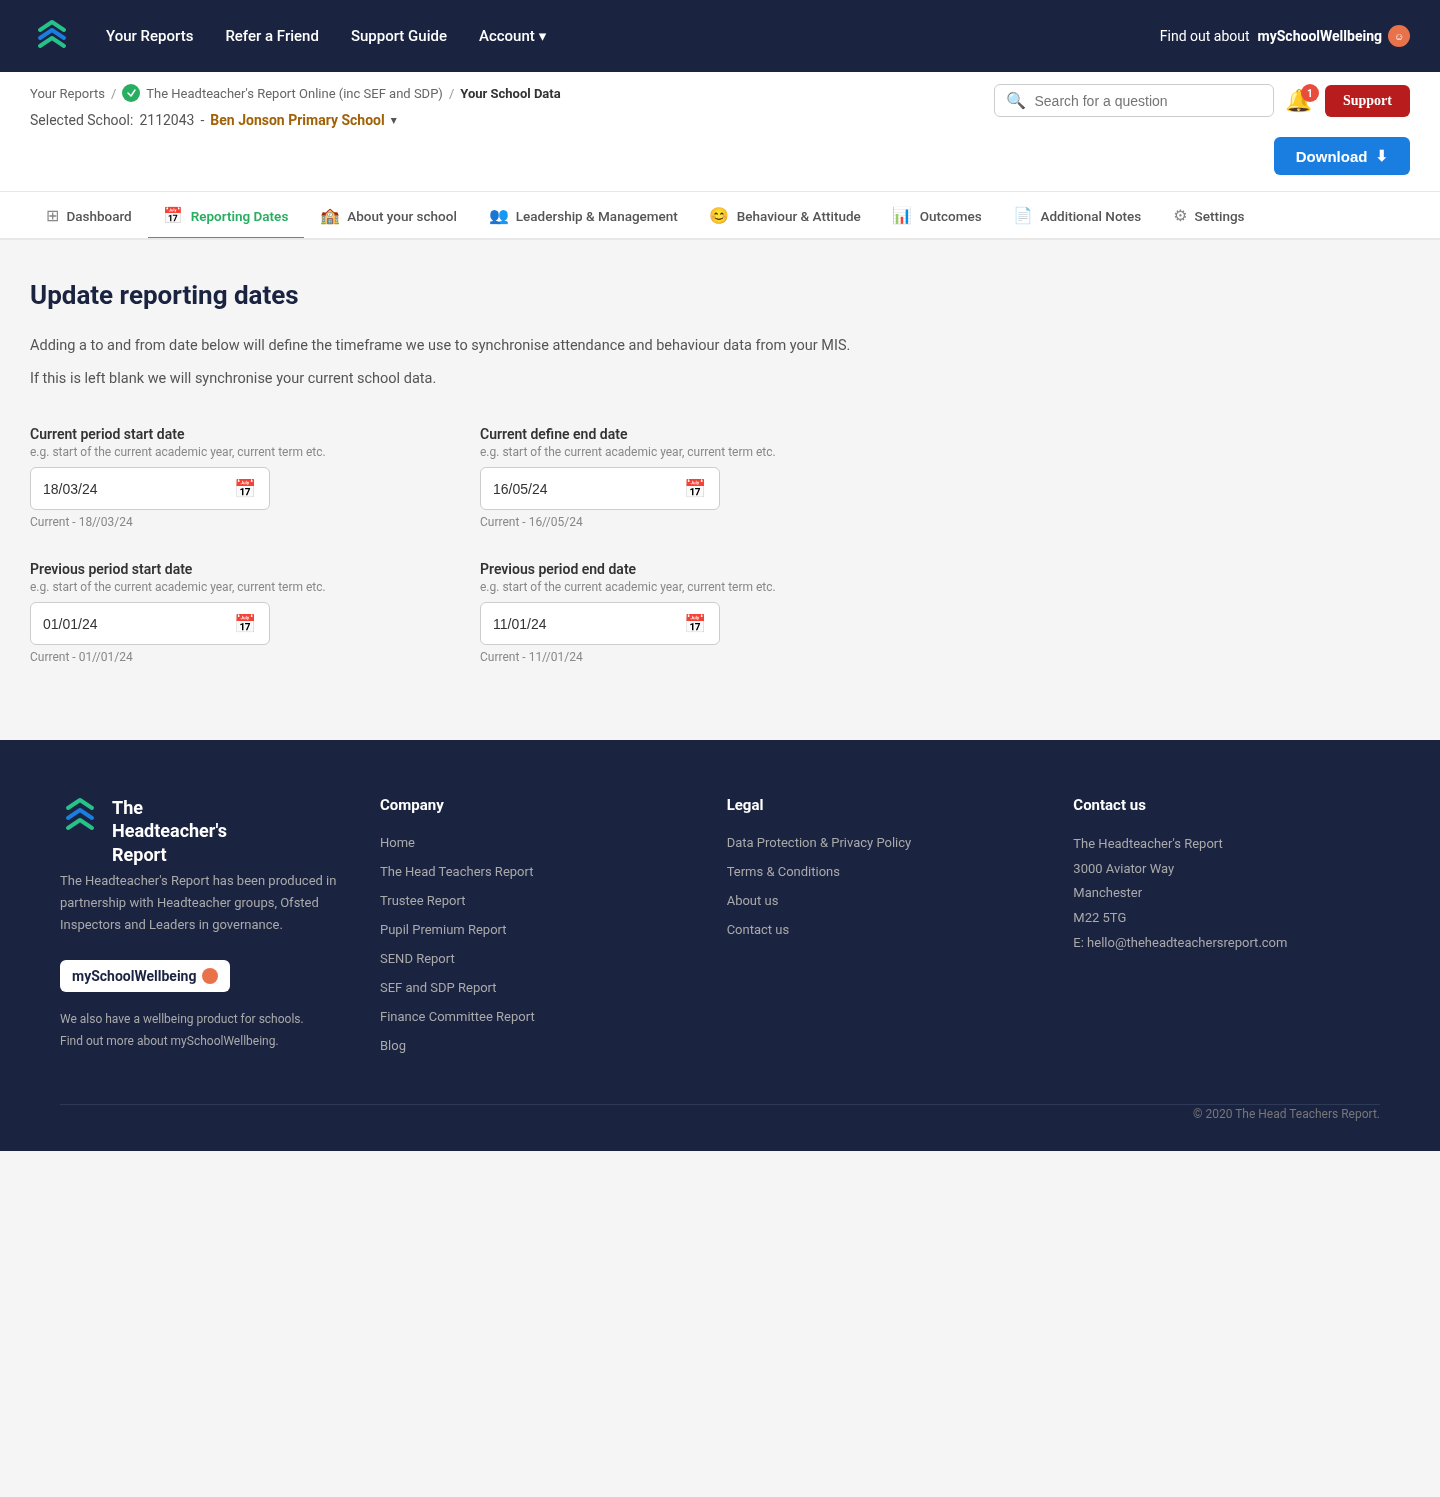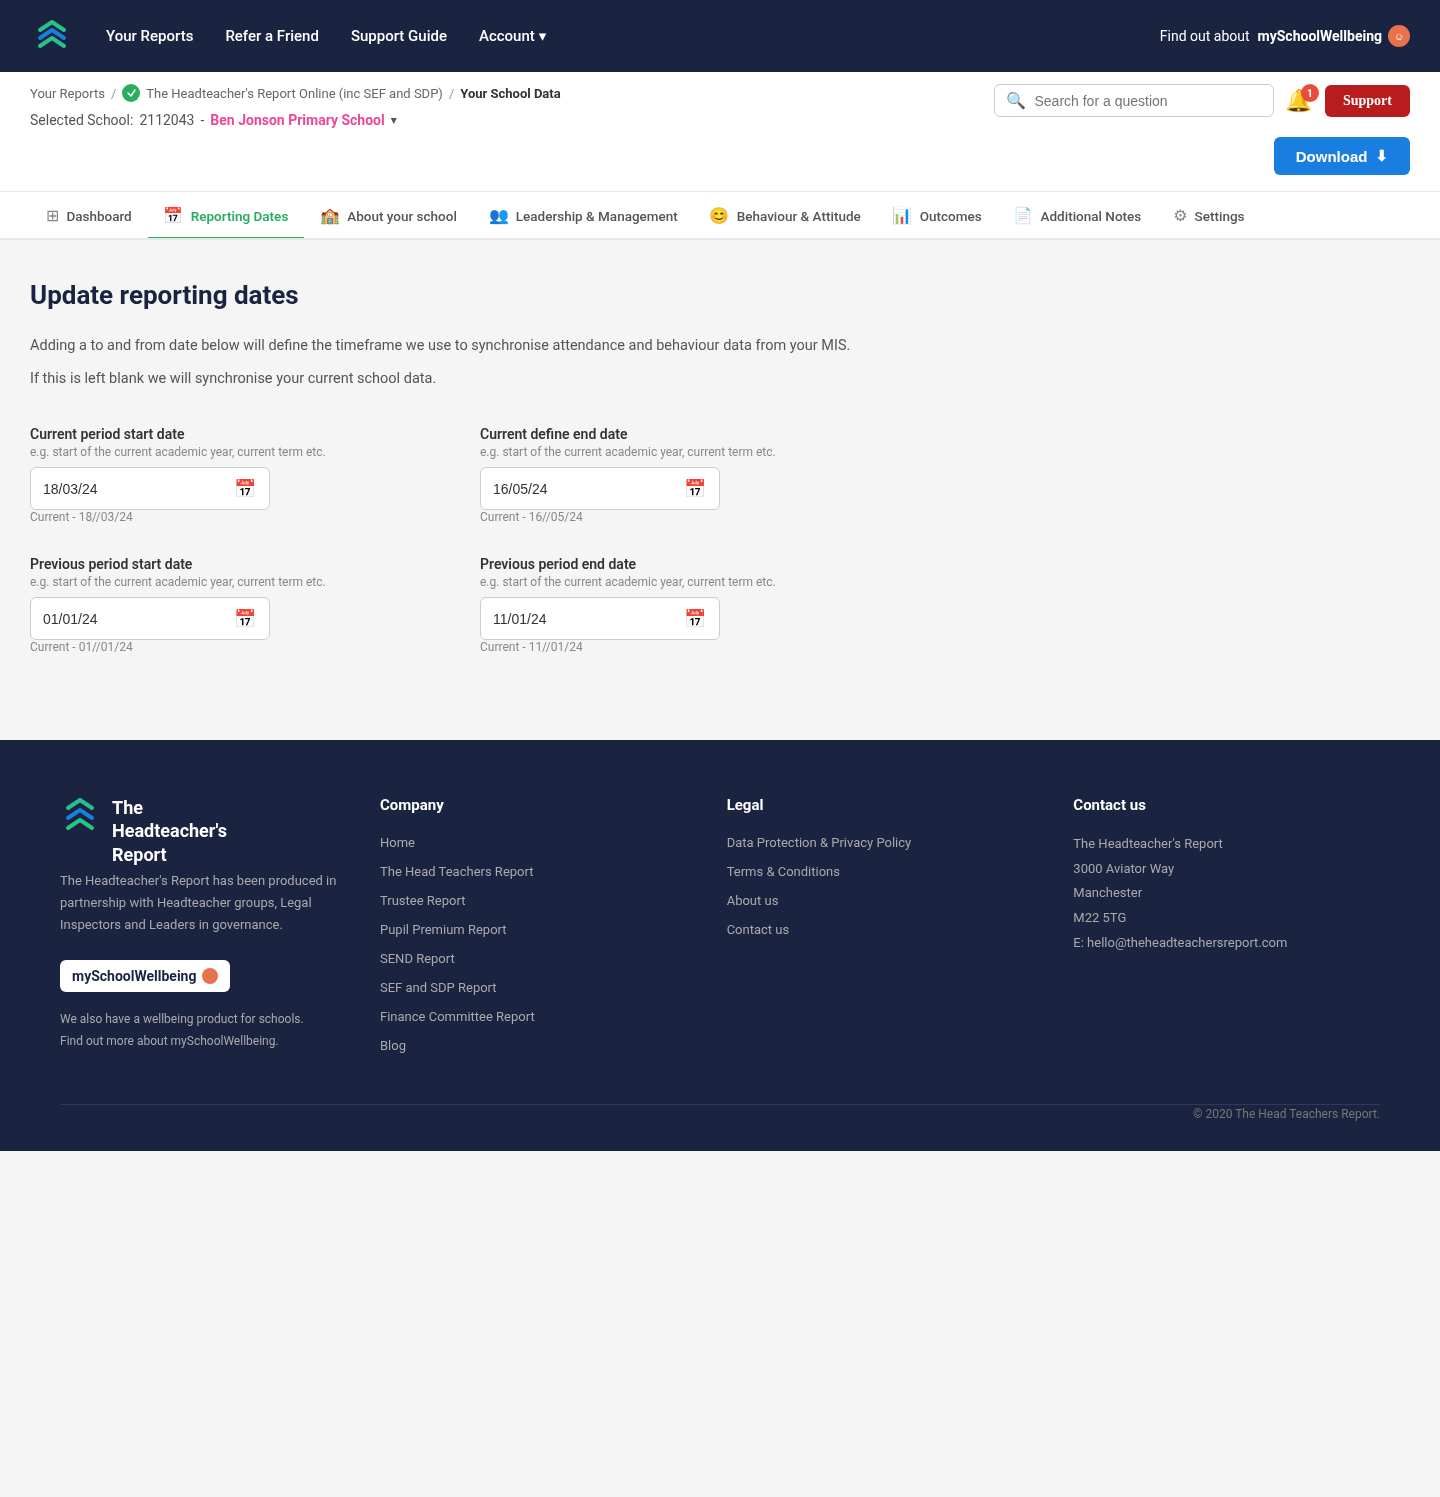--- a/index.html
+++ b/index.html
@@ -102,21 +102,21 @@
 
     .school-row {
       padding: 10px 0 12px 0;
       font-size: 14px;
       color: #555;
       display: flex;
       align-items: center;
       gap: 6px;
       text-align: center;
     }
-    .school-name { font-weight: 700; color: #ec4899; }
+    .school-name { font-weight: 700; color: #a16207; }
     .school-chevron { color: #555; font-size: 12px; }
 
     .download-row {
       display: flex;
       justify-content: flex-end;
       padding: 10px 0 16px 0;
     }
     .download-btn {
       background: #1a7de0;
       color: #fff;
@@ -212,20 +212,21 @@
       outline: none;
       font-size: 14px;
       color: #333;
       width: 140px;
       background: transparent;
     }
     .cal-icon { font-size: 18px; color: #888; cursor: pointer; }
     .date-current {
       font-size: 12px;
       color: #888;
+      margin-top: 5px;
     }
 
     
     .footer {
       background: #1a2340;
       color: #ccc;
       padding: 56px 60px 30px 60px;
     }
     .footer-grid {
       display: grid;
@@ -432,21 +433,21 @@
             <polyline points="8,22 20,14 32,22" stroke="#1a7de0" stroke-width="4" fill="none" stroke-linecap="round" stroke-linejoin="round"></polyline>
             <polyline points="8,32 20,24 32,32" stroke="#27c28a" stroke-width="4" fill="none" stroke-linecap="round" stroke-linejoin="round"></polyline>
           </svg>
         </div>
         <div class="footer-logo-text">
           <div>The</div>
           <div>Headteacher's</div>
           <div>Report</div>
         </div>
       </div>
-      <p class="footer-desc">The Headteacher's Report has been produced in partnership with Headteacher groups, Legal Inspectors and Leaders in governance.</p>
+      <p class="footer-desc">The Headteacher's Report has been produced in partnership with Headteacher groups, Ofsted Inspectors and Leaders in governance.</p>
       <div class="msw-footer-logo">
         <span class="msw-footer-text">mySchoolWellbeing</span>
         <div class="msw-footer-circle"></div>
       </div>
       <p class="footer-tagline">We also have a wellbeing product for schools.</p>
       <p class="footer-tagline">Find out more about mySchoolWellbeing.</p>
     </div>
 
     <div class="footer-col">
       <div class="footer-col-title">Company</div>

